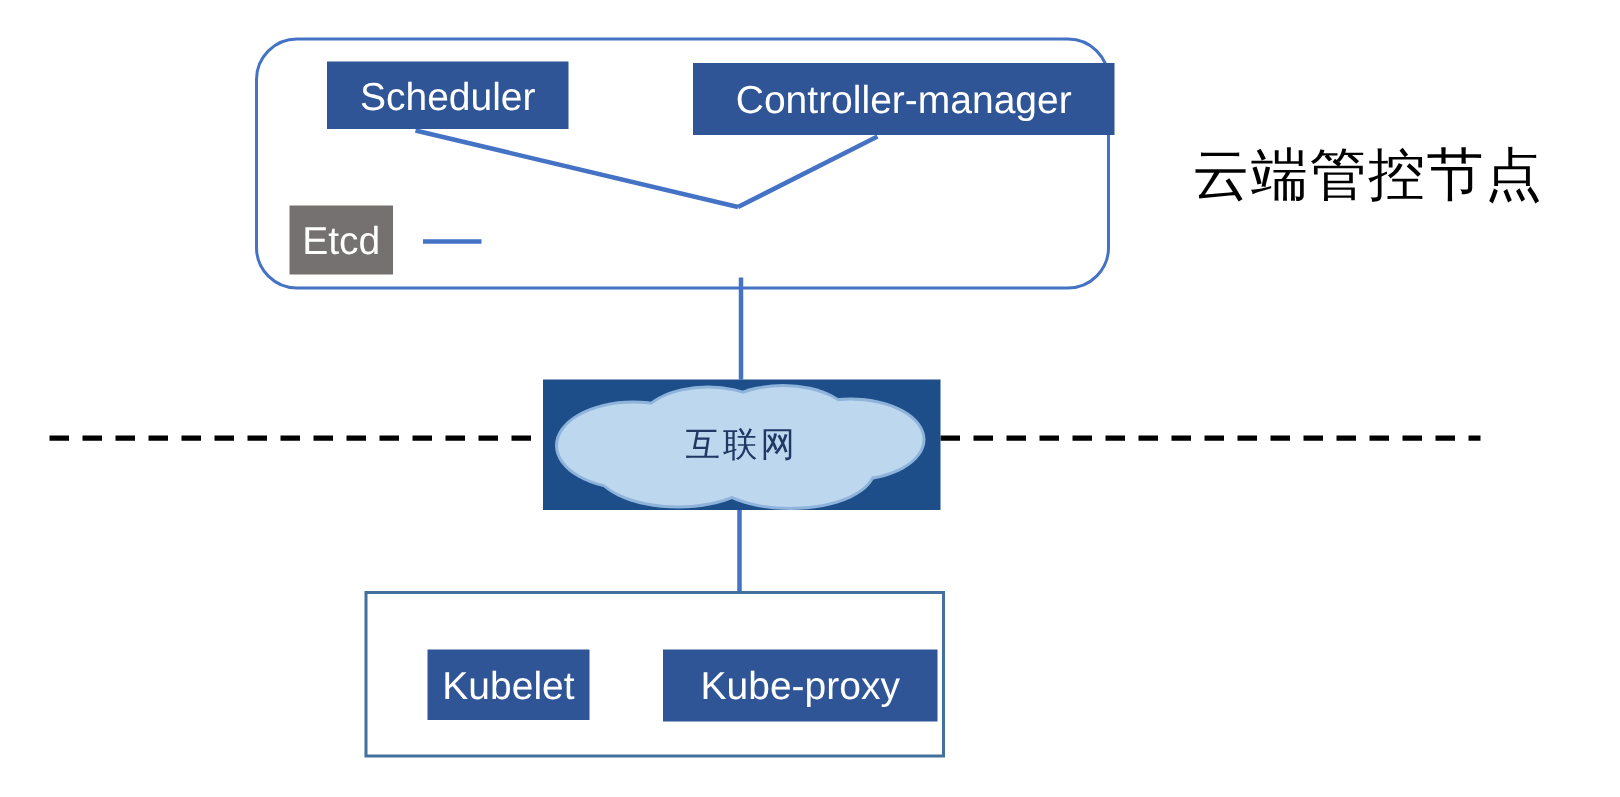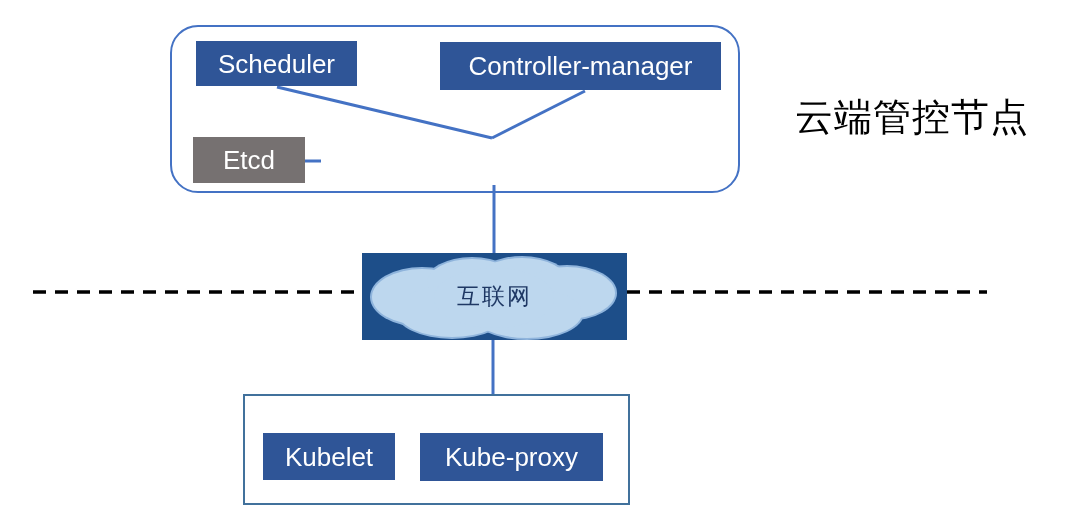--- a/index.html
+++ b/index.html
@@ -34,28 +34,28 @@
   }
 
   .node {
     position: absolute; z-index: 2;
     display: flex; align-items: center; justify-content: center;
     color: #ffffff;
     font-size: 26px;
     line-height: 1;
     white-space: nowrap;
   }
-  .node-blue { background: #2F5597; }
+  .node-blue { background: #2F5597; margin-left: 22px; }
   .node-gray { background: #767171; }
 
   .node-scheduler        { left: 196px; top: 41px;  width: 161px; height: 45px; }
   .node-controller       { left: 440px; top: 42px;  width: 281px; height: 48px; }
-  .node-etcd             { left: 193px; top: 137px; width: 112px;  height: 46px; }
+  .node-etcd             { left: 193px; top: 137px; width: 69px;  height: 46px; }
   .node-apiserver        { left: 321px; top: 137px; width: 347px; height: 48px; }
-  .node-kubelet          { left: 263px; top: 433px; width: 132px; height: 47px; }
+  .node-kubelet          { left: 263px; top: 433px; width: 108px; height: 47px; }
   .node-kubeproxy        { left: 420px; top: 433px; width: 183px; height: 48px; }
 
   .internet-rect {
     position: absolute; z-index: 2;
     left: 362px; top: 253px;
     width: 265px; height: 87px;
     background: #1D4E89;
   }
   .internet-rect svg { position: absolute; left: 0; top: 0; }
   .internet-label {

